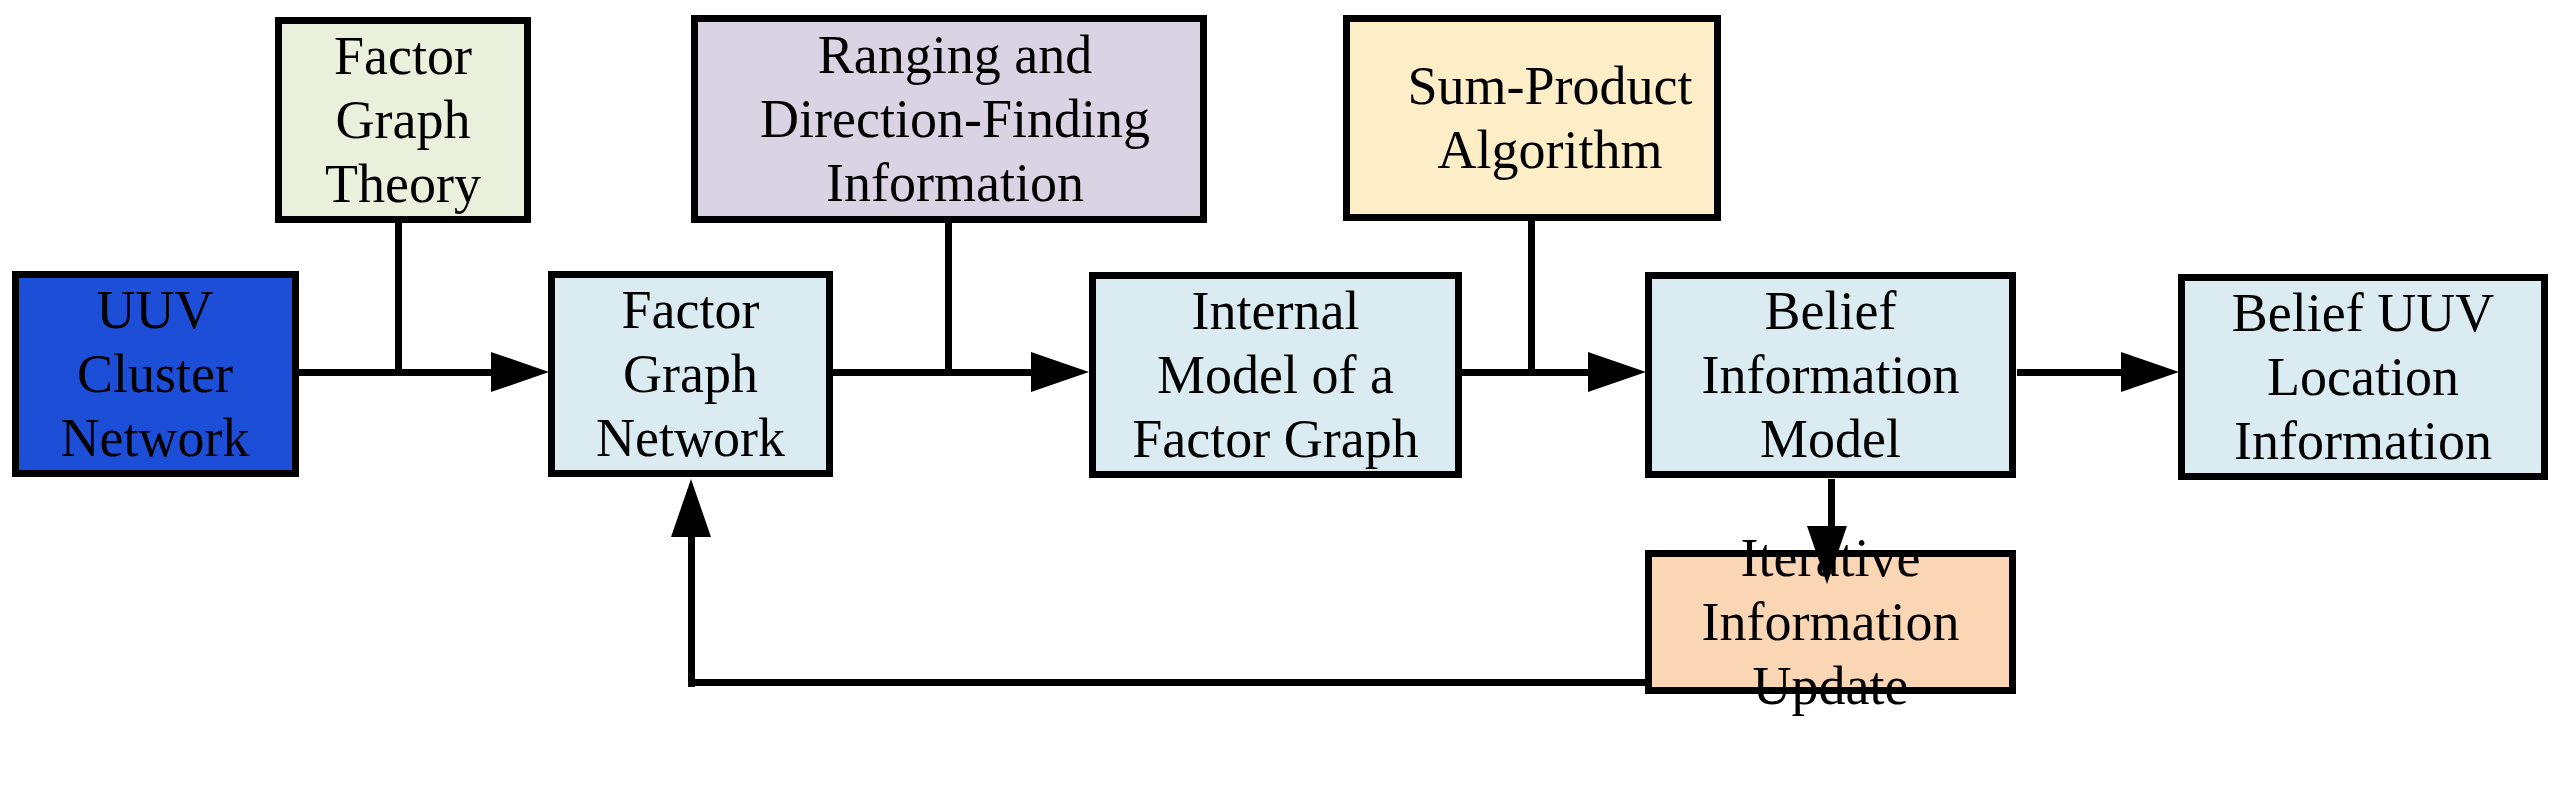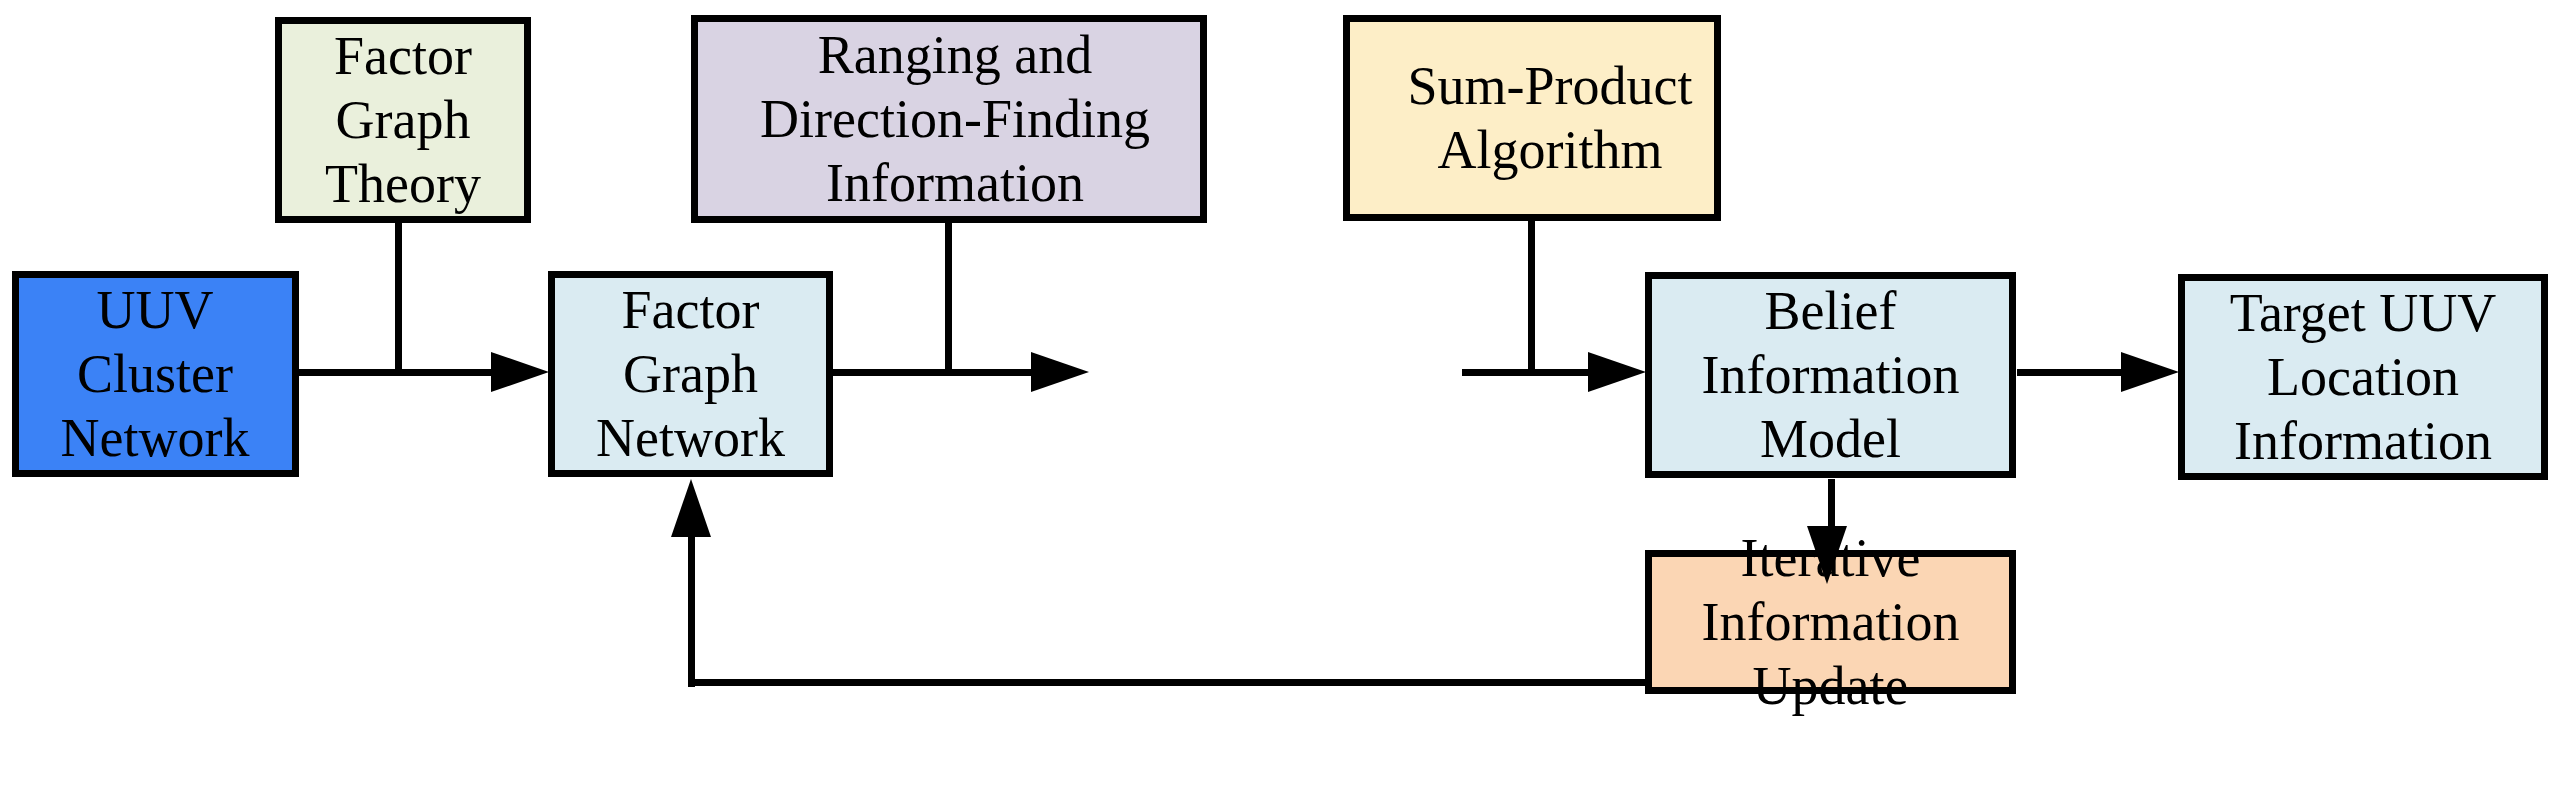--- a/index.html
+++ b/index.html
@@ -66,30 +66,33 @@
 
   <div class="node n-fgt" style="background: rgb(234, 240, 220);">Factor
 Graph
 Theory</div>
   <div class="node n-rdi" style="background: rgb(217, 211, 227);">Ranging and
 Direction-Finding
 Information</div>
   <div class="node n-spa" style="background: rgb(253, 238, 199);">Sum-Product
 Algorithm</div>
 
-  <div class="node n-uuv" style="background: #3b82f6;">UUV
+  <div class="node n-uuv" style="background: #1d4ed8;">UUV
 Cluster
 Network</div>
   <div class="node n-fgn" style="background: rgb(218, 235, 242);">Factor
 Graph
 Network</div>
+  <div class="node n-imfg" style="background: rgb(218, 235, 242);">Internal
+Model of a
+Factor Graph</div>
   <div class="node n-bpm" style="background: rgb(218, 235, 242);">Belief
 Information
 Model</div>
-  <div class="node n-tuli" style="background: rgb(218, 235, 242);">Target UUV
+  <div class="node n-tuli" style="background: rgb(218, 235, 242);">Belief UUV
 Location
 Information</div>
 
   <div class="node n-iiu" style="background: rgb(251, 214, 180);">Iterative
 Information
 Update</div>
 
   <div class="line l1"></div>
   <div class="head right h1"></div>
   <div class="line s1"></div>

